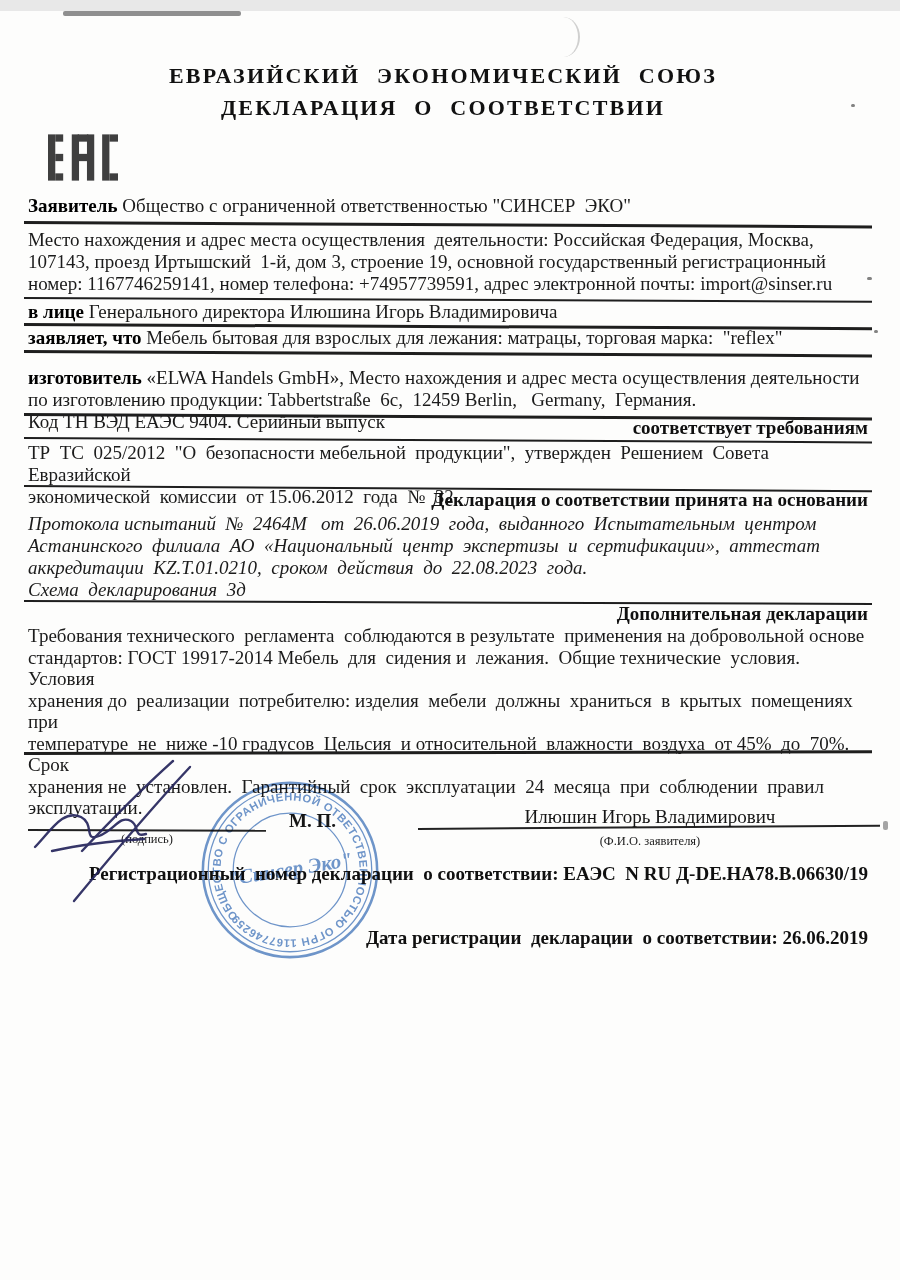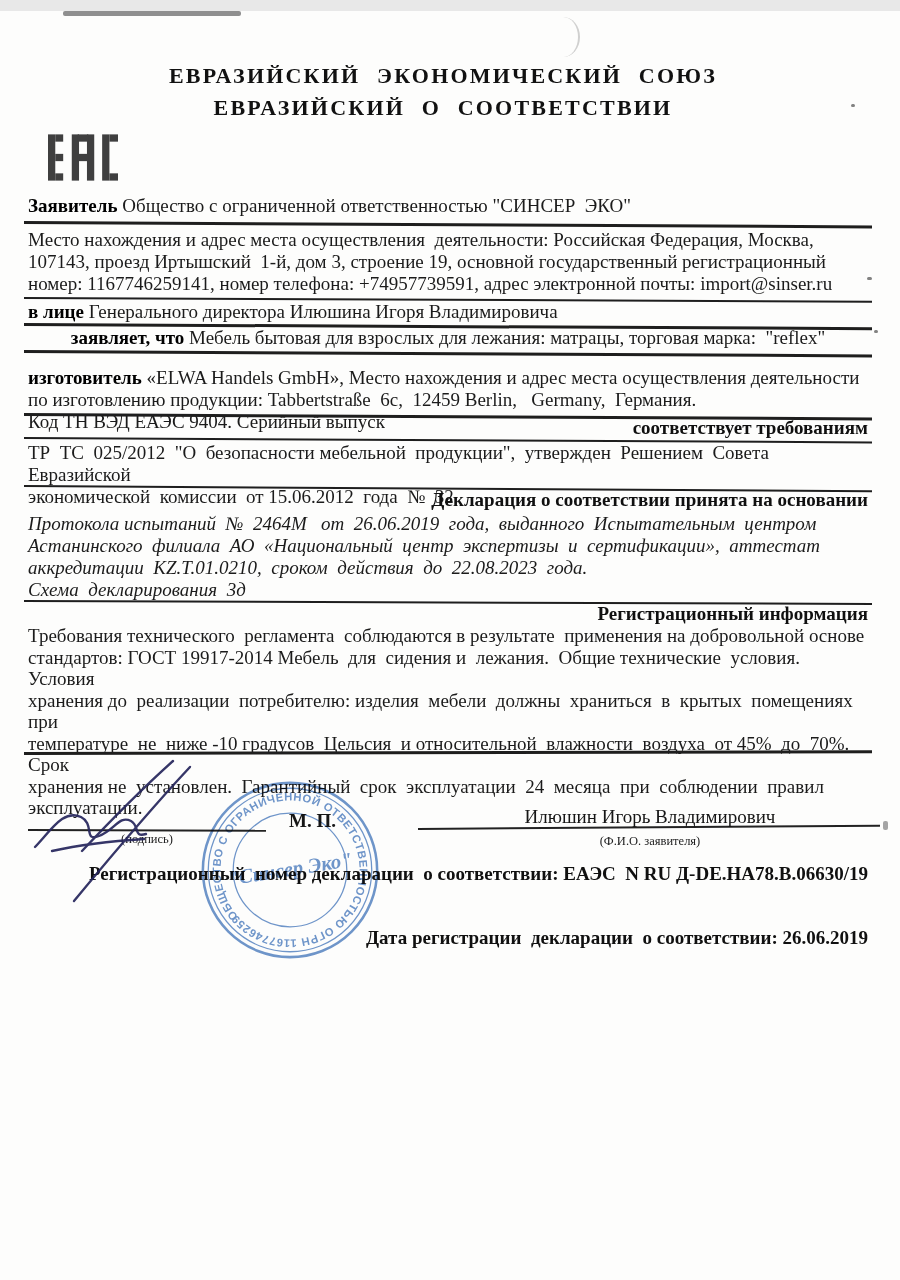--- a/index.html
+++ b/index.html
@@ -41,21 +41,21 @@
 <div class="page">
 
   <div class="smudge"></div>
   <div class="arc"></div>
   <div class="dot" style="left:851px;top:93px;width:4px;height:3px;"></div>
   <div class="dot" style="left:867px;top:266px;width:5px;height:3px;"></div>
   <div class="dot" style="left:874px;top:319px;width:4px;height:3px;"></div>
   <div class="dot" style="left:883px;top:810px;width:5px;height:9px;opacity:.5;"></div>
 
   <div class="title title1">ЕВРАЗИЙСКИЙ ЭКОНОМИЧЕСКИЙ СОЮЗ</div>
-  <div class="title title2">ЕВРАЗИЙСКИЙ О СООТВЕТСТВИИ</div>
+  <div class="title title2">ДЕКЛАРАЦИЯ О СООТВЕТСТВИИ</div>
 
   <svg class="eac" viewBox="0 0 106 70">
     <g fill="#3f3f3f">
       <rect x="0" y="0" width="11" height="70"></rect>
         <rect x="11" y="0" width="12" height="11"></rect>
       <rect x="11" y="29.5" width="12" height="11"></rect>
         <rect x="11" y="59" width="12" height="11"></rect>
       <rect x="36" y="0" width="11" height="70"></rect>
         <rect x="59" y="0" width="11" height="70"></rect>
       <rect x="45" y="0" width="16" height="11"></rect>
@@ -65,39 +65,39 @@
       <rect x="93" y="59" width="13" height="11"></rect>
     </g>
   </svg>
 
   <div class="t" style="top:184px;"><b>Заявитель</b> <span>Общество с ограниченной ответственностью "СИНСЕР  ЭКО"</span></div>
   <div class="rule thick" style="top:210px;transform:rotate(.3deg);"></div>
 
   <div class="t" style="top:218px;">Место нахождения и адрес места осуществления  деятельности: Российская Федерация, Москва,<br>107143, проезд Иртышский  1-й, дом 3, строение 19, основной государственный регистрационный<br>номер: 1167746259141, номер телефона: +74957739591, адрес электронной почты: import@sinser.ru</div>
   <div class="rule" style="top:286px;transform:rotate(.25deg);"></div>
 
-  <div class="t" style="top:290px;"><b>в лице</b> <span>Генерального директора Илюшина Игоря Владимировича</span></div>
+  <div class="t" style="top:290px;"><b>в лице</b> <span>Генерального директора Илюшина Игорь Владимировича</span></div>
   <div class="rule thick" style="top:312px;transform:rotate(.28deg);"></div>
 
-  <div class="t" style="top:316px;text-align:center;"><b>заявляет, что</b> <span>Мебель бытовая для взрослых для лежания: матрацы, торговая марка:  "reflex"</span></div>
+  <div class="t" style="top:316px;"><b>заявляет, что</b> <span>Мебель бытовая для взрослых для лежания: матрацы, торговая марка:  "reflex"</span></div>
   <div class="rule thick" style="top:339px;transform:rotate(.3deg);"></div>
 
   <div class="t" style="top:356px;"><b>изготовитель</b> <span>«ELWA Handels GmbH», Место нахождения и адрес места осуществления деятельности<br>по изготовлению продукции: Tabbertstraße  6c,  12459 Berlin,   Germany,  Германия.<br>Код ТН ВЭД ЕАЭС 9404. Серийный выпуск</span></div>
   <div class="rule thick" style="top:402px;transform:rotate(.3deg);"></div>
 
   <div class="t hd" style="top:406px;">соответствует требованиям</div>
   <div class="rule" style="top:426px;transform:rotate(.3deg);"></div>
   <div class="t" style="top:431px;">ТР  ТС  025/2012  "О  безопасности мебельной  продукции",  утвержден  Решением  Совета  Евразийской<br>экономической  комиссии  от 15.06.2012  года  №  32</div>
   <div class="rule" style="top:474px;transform:rotate(.35deg);"></div>
 
   <div class="t hd" style="top:478px;">Декларация о соответствии принята на основании</div>
   <div class="t" style="top:502px;font-style:italic;">Протокола испытаний  №  2464М   от  26.06.2019  года,  выданного  Испытательным  центром<br>Астанинского  филиала  АО  «Национальный  центр  экспертизы  и  сертификации»,  аттестат<br>аккредитации  KZ.T.01.0210,  сроком  действия  до  22.08.2023  года.<br>Схема  декларирования  3д</div>
   <div class="rule" style="top:589px;transform:rotate(.2deg);"></div>
 
-  <div class="t hd" style="top:592px;">Регистрационный информация</div>
+  <div class="t hd" style="top:592px;">Дополнительная декларации</div>
   <div class="t" style="top:614px;line-height:21.5px;">Требования технического  регламента  соблюдаются в результате  применения на добровольной основе<br>стандартов: ГОСТ 19917-2014 Мебель  для  сидения и  лежания.  Общие технические  условия.  Условия<br>хранения до  реализации  потребителю: изделия  мебели  должны  храниться  в  крытых  помещениях при<br>температуре  не  ниже -10 градусов  Цельсия  и относительной  влажности  воздуха  от 45%  до  70%.  Срок<br>хранения не  установлен.  Гарантийный  срок  эксплуатации  24  месяца  при  соблюдении  правил<br>эксплуатации.</div>
   <div class="rule thick" style="top:741px;transform:rotate(-.12deg);"></div>
 
 
   <svg class="sig-svg" width="185" height="152" viewBox="0 0 185 152">
     <g fill="none" stroke="#26265c" stroke-width="2.4" stroke-linecap="round" opacity=".92">
       <path d="M168,10 C138,42 100,86 52,144"></path>
       <path d="M151,4 C122,30 92,60 60,94"></path>
       <path d="M13,90 C30,72 42,52 59,60 C73,67 61,85 77,79 C93,73 97,58 109,64 C118,69 111,81 124,77"></path>
       <path d="M30,94 C62,87 92,84 122,82"></path>

